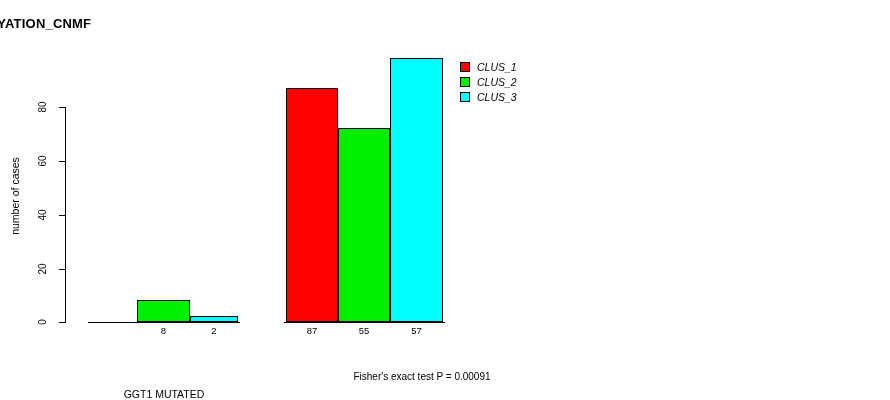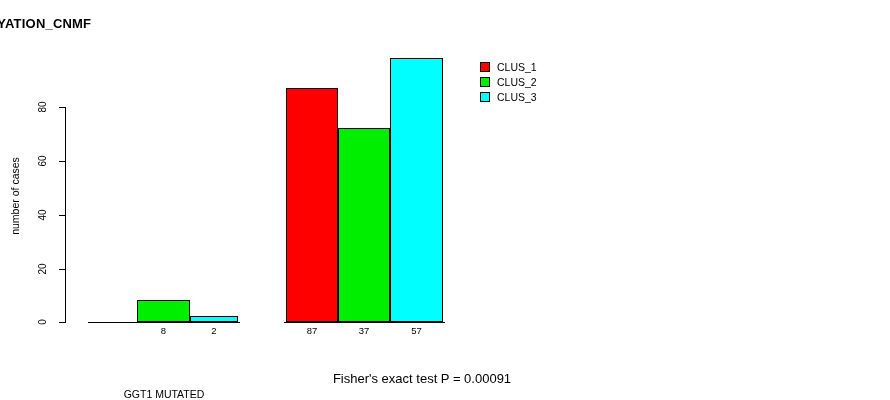--- a/index.html
+++ b/index.html
@@ -97,22 +97,23 @@
   .group-label {
     font-size: 10.5px;
     line-height: 12px;
     text-align: center;
     white-space: nowrap;
     margin-top: 44px;
   }
 
   
   #legend {
-    left: 480px;
+    left: 460px;
     top: 60px;
+    font-style: italic;
   }
   .legend-row {
     display: flex;
     align-items: center;
     height: 14px;
     margin-bottom: 1px;
   }
   .legend-swatch {
     width: 10px;
     height: 10px;
@@ -126,21 +127,21 @@
     line-height: 11px;
     white-space: nowrap;
   }
 
   
   #footer-note {
     left: 0;
     top: 371px;
     width: 890px;
     text-align: center;
-    font-size: 13px;
+    font-size: 10px;
   }
   #footer-note span { display: inline-block; transform: translateX(-23px); }
 </style>
 </head>
 <body>
 
 <div id="plot">
 
   <div class="abs" id="chart-title"><span>METHLYATION_CNMF</span></div>
 
@@ -181,21 +182,21 @@
 
   <div class="abs group-label" style="left:64px; top:344px; width:200px;">GGT1 MUTATED</div>
 
   <div class="abs group-baseline" style="left:284px; top:322px; width:161px;"></div>
 
   <div class="abs bar" style="left:286px; top:88px; width:52px; height:234px; background:#FF0000;"></div>
   <div class="abs bar" style="left:338px; top:128px; width:52px; height:194px; background:#00EE00;"></div>
   <div class="abs bar" style="left:390px; top:58px; width:53px; height:264px; background:#00FFFF;"></div>
 
   <div class="abs bar-value-label" style="left:286px; top:326px; width:52px;">87</div>
-  <div class="abs bar-value-label" style="left:338px; top:326px; width:52px;">37</div>
+  <div class="abs bar-value-label" style="left:338px; top:326px; width:52px;">55</div>
   <div class="abs bar-value-label" style="left:390px; top:326px; width:53px;">57</div>
 
 
   <div class="abs" id="legend">
     <div class="legend-row">
       <span class="legend-swatch" style="background:#FF0000;"></span>
       <span class="legend-label">CLUS_1</span>
     </div>
     <div class="legend-row">
       <span class="legend-swatch" style="background:#00EE00;"></span>

